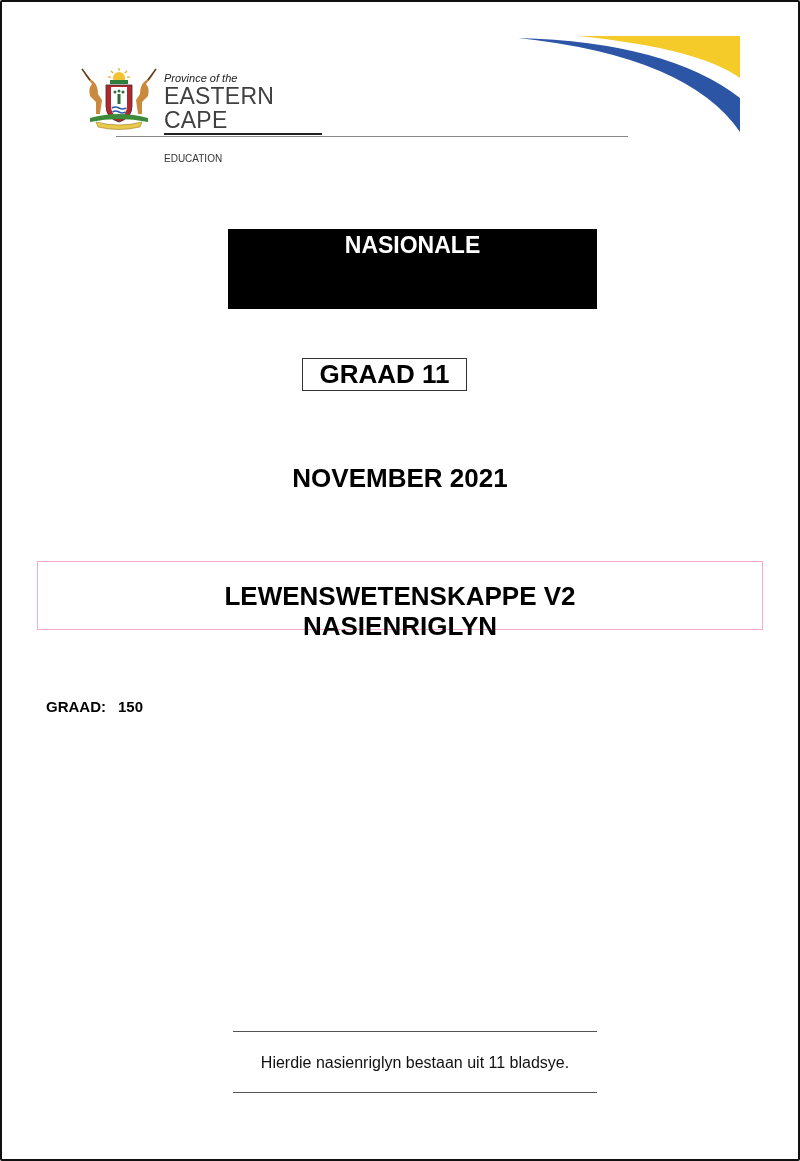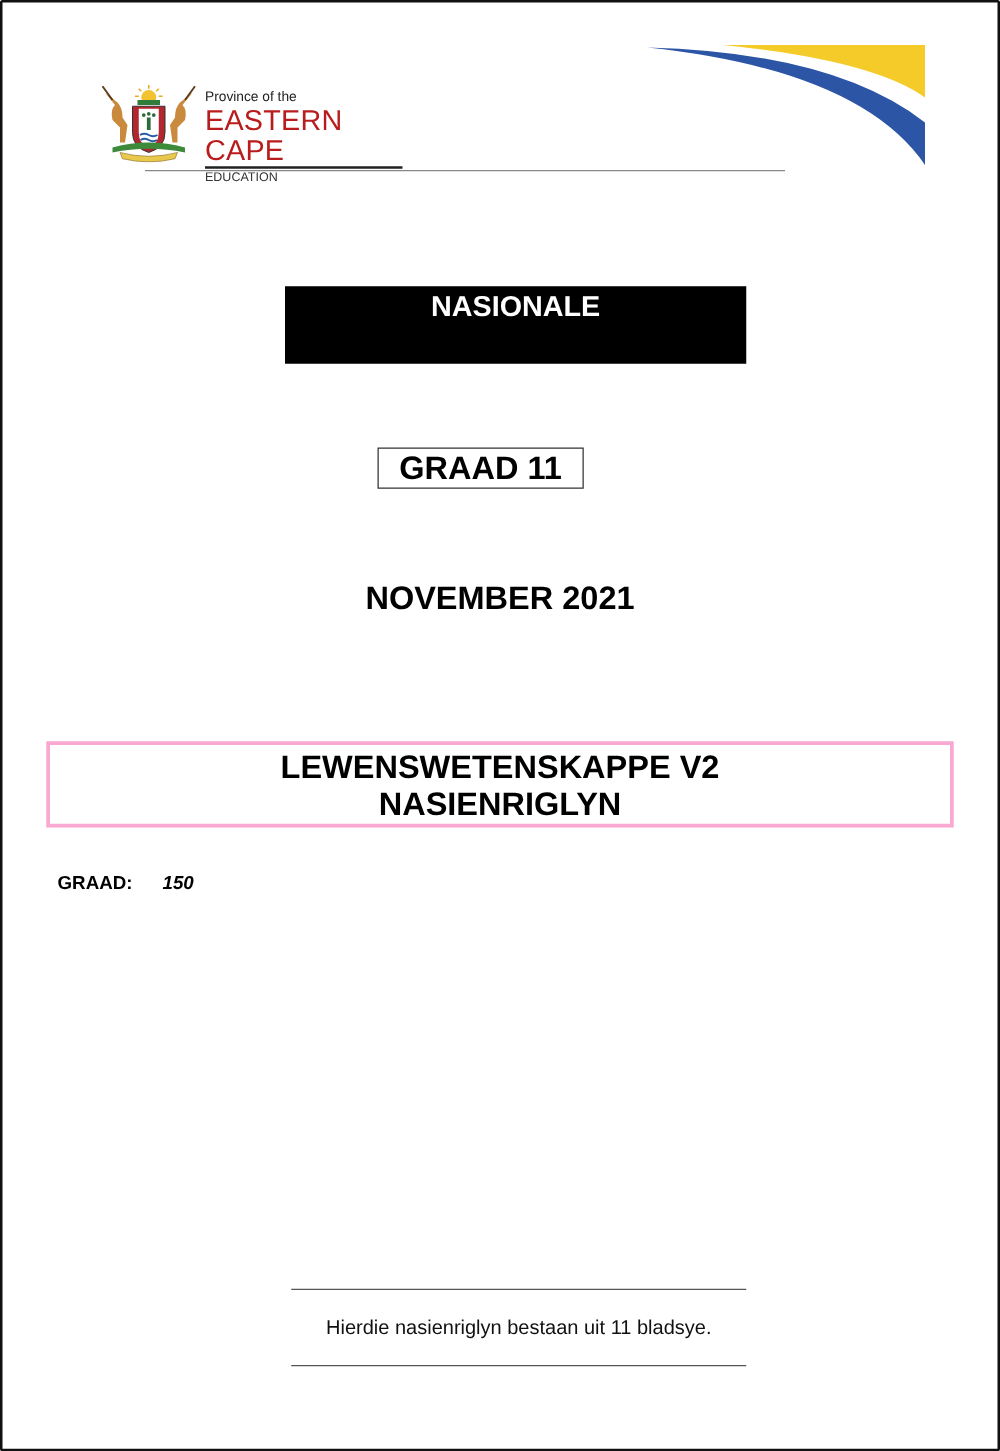--- a/index.html
+++ b/index.html
@@ -1,32 +1,32 @@
 <!DOCTYPE html>
 <html><head>
   <meta charset="utf-8">
   <style>
     html, body { margin: 0; padding: 0; background: #ffffff; }
     body { width: 800px; height: 1161px; position: relative; overflow: hidden; font-family: "Liberation Sans", sans-serif; color: #000; }
     .page-frame { position: absolute; left: 0; top: 0; width: 796px; height: 1157px; border: 2px solid #111; border-radius: 2px; box-sizing: content-box; }
     .logo-block { position: absolute; left: 74px; top: 64px; width: 260px; height: 66px; }
     .crest { position: absolute; left: 2px; top: 2px; width: 86px; height: 64px; }
     .logo-text { position: absolute; left: 90px; top: 8px; }
-    .logo-small { font-size: 11px; color: #222; line-height: 12px; display: block; }
-    .logo-big { font-size: 23px; color: #b91c1c; line-height: 24px; display: block; letter-spacing: 0.2px; border-bottom: 2px solid #222; padding-bottom: 1px; width: 158px; }
-    .logo-sub { font-size: 10px; color: #333; line-height: 12px; display: block; margin-top: 2px; }
+    .logo-small { font-size: 11px; color: #222; line-height: 12px; display: block; font-style: italic; }
+    .logo-big { font-size: 23px; color: #404040; line-height: 24px; display: block; letter-spacing: 0.2px; border-bottom: 2px solid #222; padding-bottom: 1px; width: 158px; }
+    .logo-sub { font-size: 10px; color: #333; line-height: 12px; display: block; margin-top: 18px; }
     .header-rule { position: absolute; left: 116px; top: 136px; width: 512px; height: 1px; background: #888; }
     .swoosh { position: absolute; left: 518px; top: 34px; width: 224px; height: 98px; }
-    .title-banner { position: absolute; left: 228px; top: 229px; width: 369px; height: 62px; background: #000; color: #fff; text-align: center; font-weight: bold; font-size: 23px; line-height: 29px; padding-top: 2px; box-sizing: border-box; }
+    .title-banner { position: absolute; left: 228px; top: 229px; width: 369px; height: 80px; background: #000; color: #fff; text-align: center; font-weight: bold; font-size: 23px; line-height: 29px; padding-top: 2px; box-sizing: border-box; }
     .grade-box { position: absolute; left: 302px; top: 358px; width: 165px; height: 33px; border: 1px solid #333; box-sizing: border-box; text-align: center; font-weight: bold; font-size: 26px; line-height: 31px; }
     .date-line { position: absolute; left: 0; top: 462px; width: 800px; text-align: center; font-weight: bold; font-size: 26px; line-height: 32px; }
-    .subject-box { position: absolute; left: 37px; top: 593px; width: 726px; height: 69px; border: 3px solid #f9a8d4; box-sizing: border-box; text-align: center; font-weight: bold; font-size: 26px; line-height: 30px; padding-top: 2px; }
+    .subject-box { position: absolute; left: 37px; top: 561px; width: 726px; height: 69px; border: 1px solid #f9a8d4; box-sizing: border-box; text-align: center; font-weight: bold; font-size: 26px; line-height: 30px; padding-top: 19px; }
     .subject-box span { display: block; }
     .marks { position: absolute; left: 46px; top: 698px; font-weight: bold; font-size: 15px; line-height: 18px; }
-    .marks .marks-value { margin-left: 24px; font-style: italic; }
+    .marks .marks-value { margin-left: 12px; }
     .footer-rule { position: absolute; left: 233px; width: 364px; height: 1px; background: #555; }
     .footer-rule.top { top: 1031px; }
     .footer-rule.bottom { top: 1092px; }
     .footer-text { position: absolute; left: 0; top: 1053px; width: 830px; text-align: center; font-size: 16px; line-height: 20px; color: #111; }
   </style>
 </head>
 <body>
 
 <div class="page-frame"></div>
 

